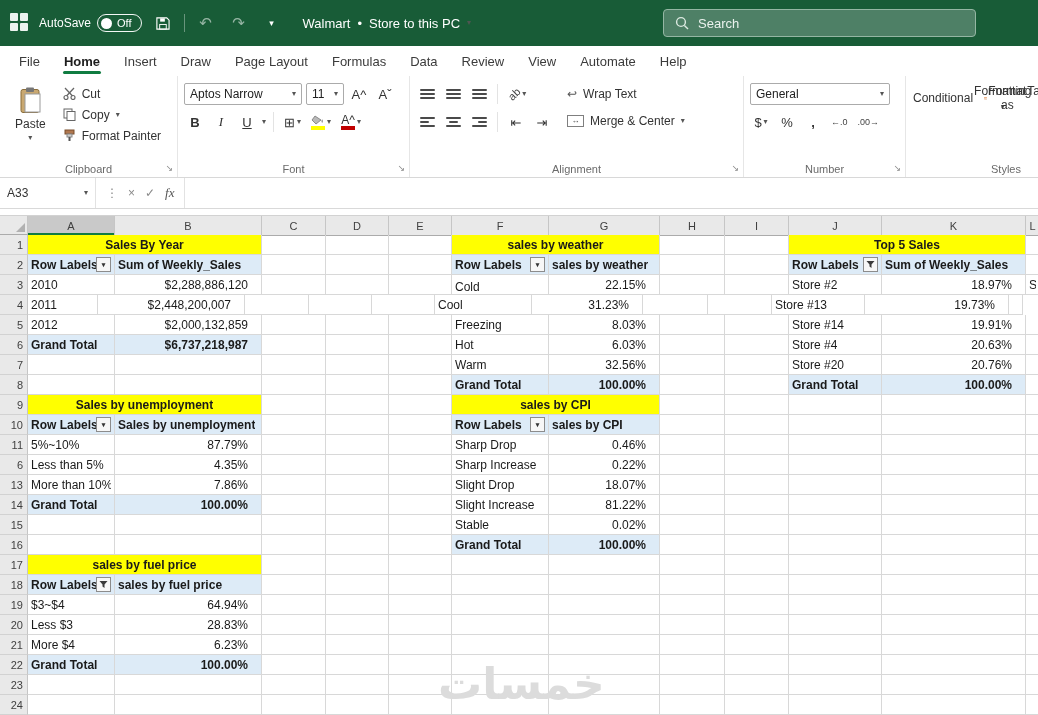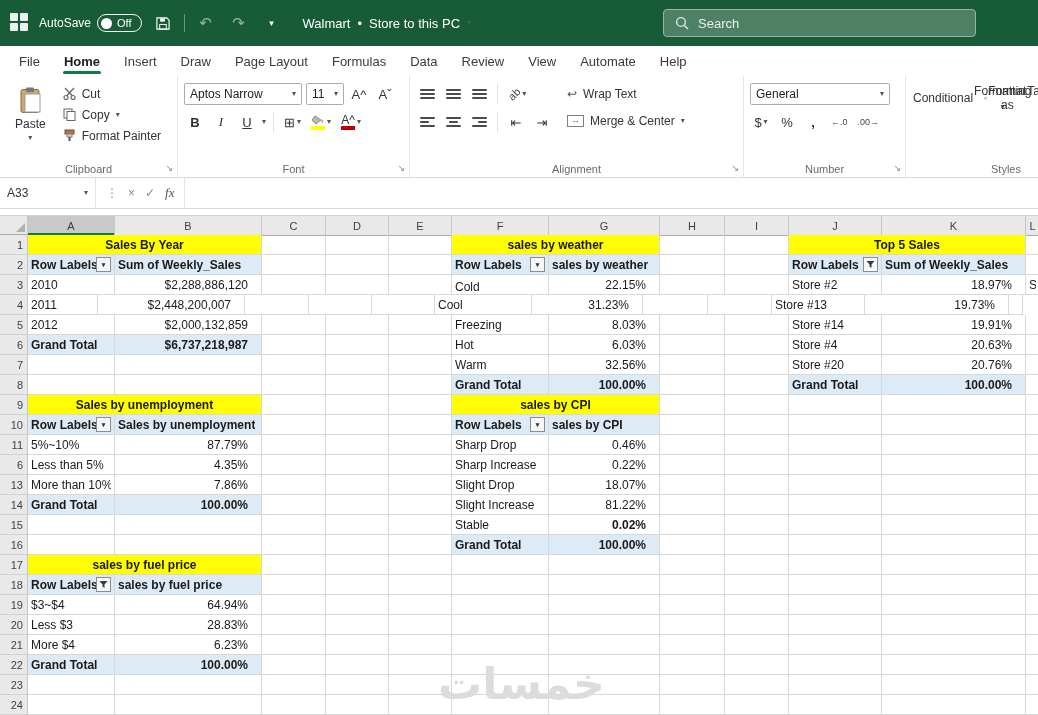--- a/index.html
+++ b/index.html
@@ -764,21 +764,21 @@
       <div class="gridrow">
         <div class="rowhead">15</div>
         <div class="cell" style="width: 87px;"></div>
         <div class="cell" style="width: 147px;"></div>
         <div class="cell" style="width: 64px;"></div>
         <div class="cell" style="width: 63px;"></div>
         <div class="cell" style="width: 63px;"></div>
         <div class="cell" style="width: 97px;">
           <span class="ct">Stable</span>
         </div>
-        <div class="cell n" style="width: 111px; font-weight: bold;">
+        <div class="cell n" style="width: 111px;">
           <span class="ct">0.02%</span>
         </div>
         <div class="cell" style="width: 65px;"></div>
         <div class="cell" style="width: 64px;"></div>
         <div class="cell" style="width: 93px;"></div>
         <div class="cell" style="width: 144px;"></div>
         <div class="cell" style="width: 14px;"></div>
       </div>
       <div class="gridrow">
         <div class="rowhead">16</div>

